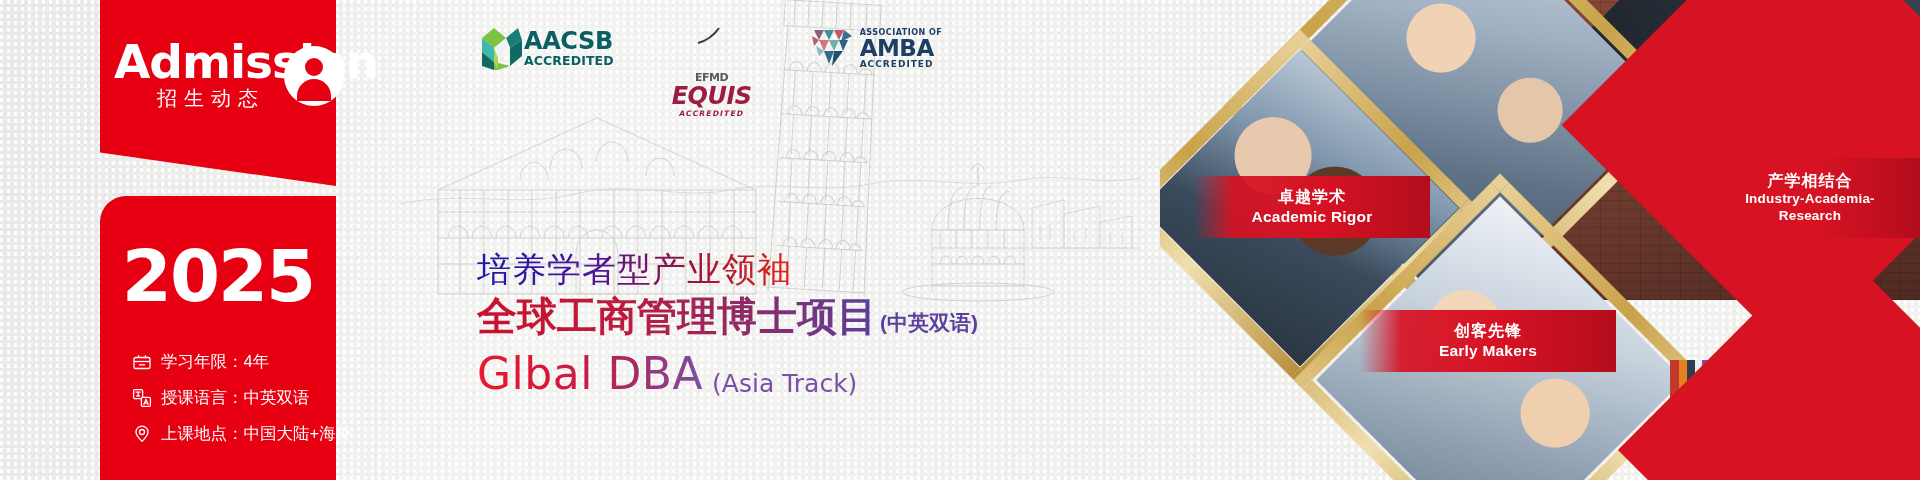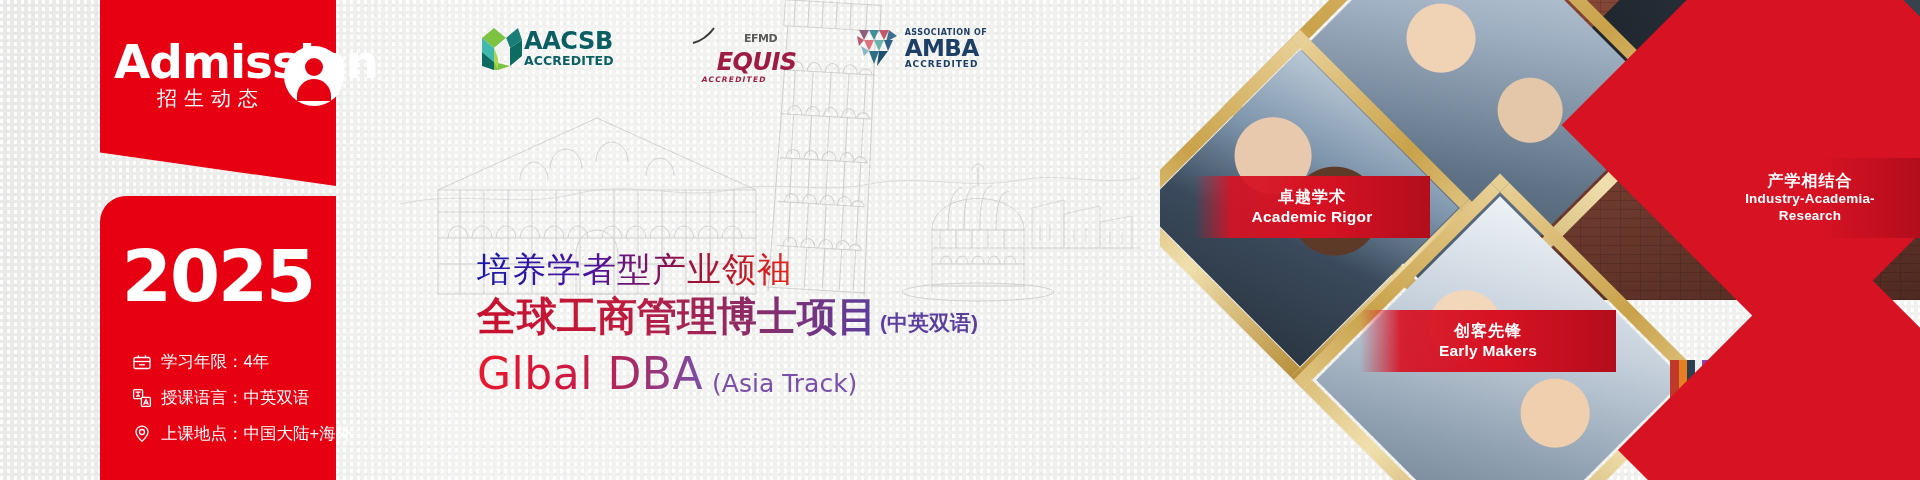--- a/index.html
+++ b/index.html
@@ -89,30 +89,29 @@
   .acc-aacsb-text { display: flex; flex-direction: column; line-height: 1.05; }
   .acc-aacsb-main {
     font-size: 24px; font-weight: 800; color: #0b5f63; letter-spacing: -.4px;
     font-family: "DejaVu Sans", sans-serif;
   }
   .acc-aacsb-sub {
     font-size: 12.5px; font-weight: 700; color: #0b5f63; letter-spacing: .1px;
     font-family: "DejaVu Sans", sans-serif;
   }
   .acc-equis { display: flex; flex-direction: column; align-items: center; }
-  .acc-equis-top { display: flex; align-items: center; gap: 21px; }
+  .acc-equis-top { display: flex; align-items: center; gap: 21px; flex-direction: column; }
   .acc-equis-efmd {
     font-size: 11px; font-weight: 700; color: #5a5a5a; letter-spacing: -.5px;
     font-family: "DejaVu Sans", sans-serif;
   }
   .acc-equis-main {
     font-size: 24px; font-weight: 800; color: #9e1b43; font-style: italic;
     letter-spacing: -.5px; line-height: 1.05;
     font-family: "DejaVu Sans", sans-serif;
-    margin-left: 45px;
   }
   .acc-equis-sub {
     font-size: 7.5px; font-weight: 700; color: #9e1b43; letter-spacing: 1.2px;
     font-style: italic;
     font-family: "DejaVu Sans", sans-serif;
   }
   .acc-amba { display: flex; align-items: center; gap: 6px; }
   .acc-amba-text { display: flex; flex-direction: column; line-height: 1; }
   .acc-amba-assoc { font-size: 8px; color: #1d3f66; letter-spacing: .5px; font-weight: 600;
     font-family: "DejaVu Sans", sans-serif; }

